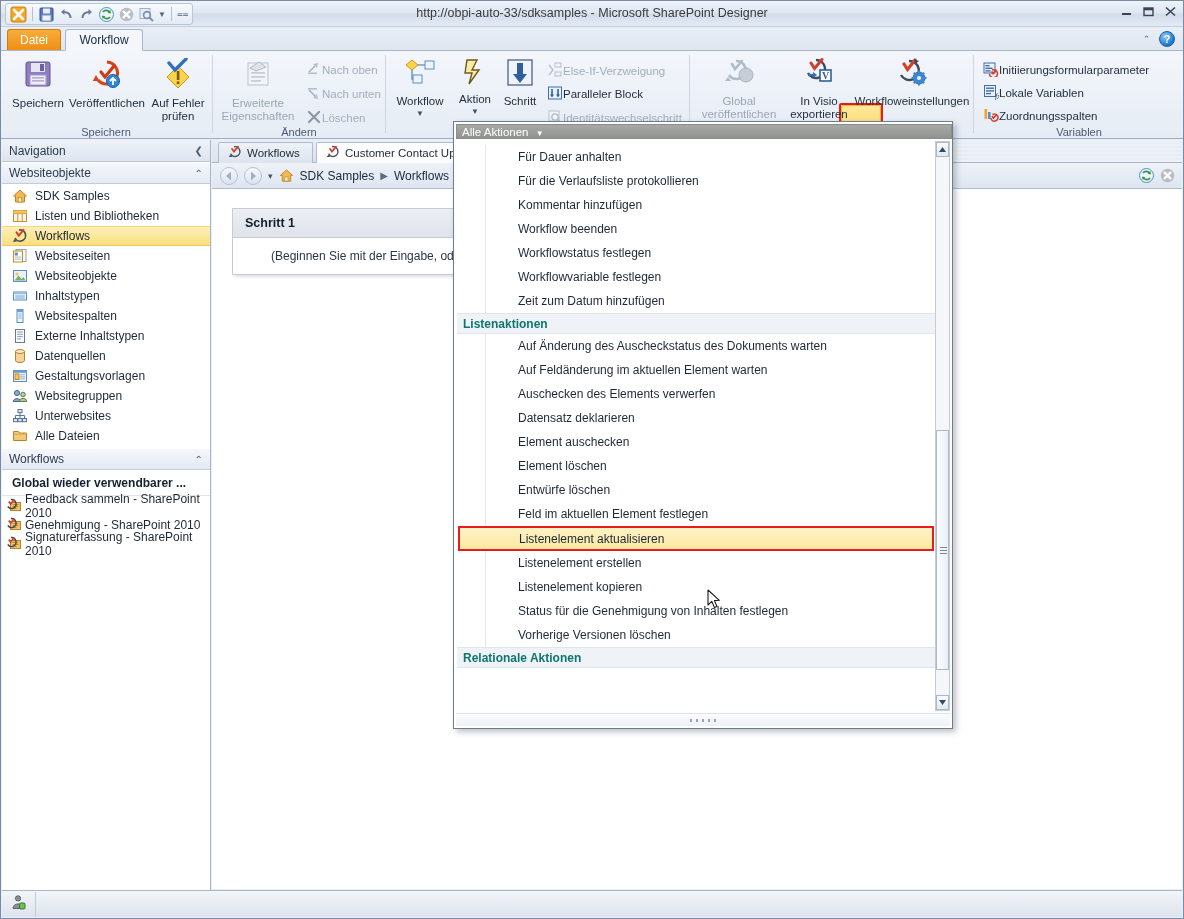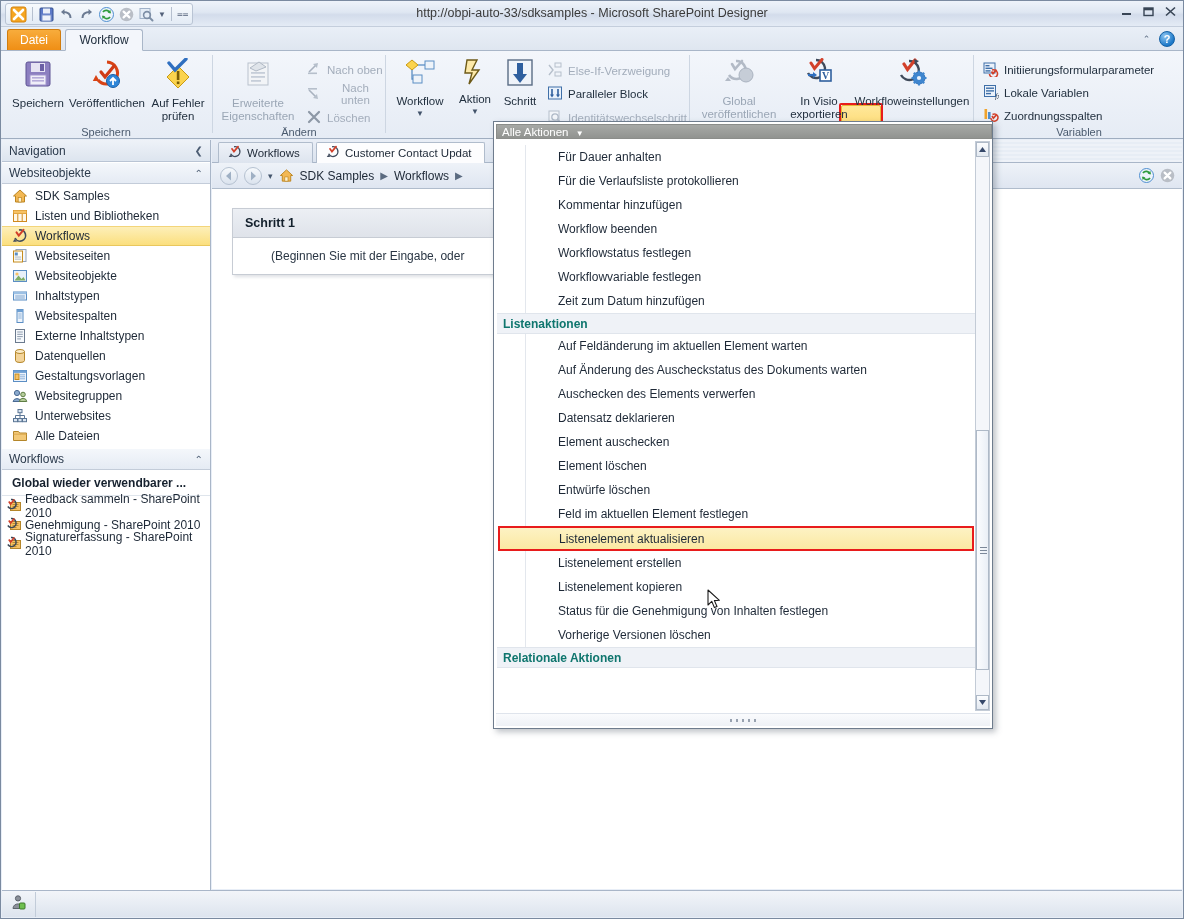--- a/index.html
+++ b/index.html
@@ -90,22 +90,22 @@
 
   .bigbtn {
     position: absolute; top: 3px; width: 70px; height: 70px;
     text-align: center; font-size: 11.5px; color: #22303f;
     line-height: 13px; padding-top: 2px;
   }
   .bigbtn .bicon { display:block; margin: 2px auto 4px; }
   .bigbtn.dis { color: #9aa6b5; }
 
   .smbtn {
-    position: absolute; height: 22px; display: flex; align-items: center; gap: 5px;
-    font-size: 11.5px; color: #22303f; padding-left: 2px; text-align: center;
+    position: absolute; height: 22px; display: flex; align-items: center; 
+    font-size: 11.5px; color: #22303f; padding-left: 2px;
   }
   .smbtn.dis { color: #a3adbb; }
 
   .aktion-hl {
     position: absolute; left: 452px; top: 52px; width: 44px; height: 74px;
     border: 2px solid #e81c1c; border-radius: 2px;
     pointer-events: none;
   }
   .aktion-bg {
     position: absolute; left: 454px; top: 54px; width: 40px; height: 70px;
@@ -227,21 +227,20 @@
     border-bottom: 1px solid #b0bccc;
   }
 
   
   .gallery {
     position: absolute; left: 452px; top: 120px; width: 500px; height: 608px;
     background: #ffffff;
     border: 1px solid #6e7c8d;
     box-shadow: 3px 3px 6px rgba(70,80,95,0.35);
     z-index: 40;
-    margin-left: 40px;
   }
   .gal-head {
     position: absolute; left: 2px; top: 2px; width: 496px; height: 15px;
     background: linear-gradient(to bottom,#a7a9a6,#919390);
     color: #ffffff; font-size: 11.5px; line-height: 15px; padding-left: 5px;
     border: 1px solid #8b8d8a;
   }
   .gal-body {
     position: absolute; left: 3px; top: 19px; width: 480px; bottom: 17px;
     overflow: hidden;
@@ -924,22 +923,22 @@
 
       <div class="gal-item">Für Dauer anhalten</div>
       <div class="gal-item">Für die Verlaufsliste protokollieren</div>
       <div class="gal-item">Kommentar hinzufügen</div>
       <div class="gal-item">Workflow beenden</div>
       <div class="gal-item">Workflowstatus festlegen</div>
       <div class="gal-item">Workflowvariable festlegen</div>
       <div class="gal-item">Zeit zum Datum hinzufügen</div>
 
       <div class="gal-section">Listenaktionen</div>
+      <div class="gal-item">Auf Änderung des Auscheckstatus des Dokuments warten</div>
       <div class="gal-item">Auf Feldänderung im aktuellen Element warten</div>
-      <div class="gal-item">Auf Änderung des Auscheckstatus des Dokuments warten</div>
       <div class="gal-item">Auschecken des Elements verwerfen</div>
       <div class="gal-item">Datensatz deklarieren</div>
       <div class="gal-item">Element auschecken</div>
       <div class="gal-item">Element löschen</div>
       <div class="gal-item">Entwürfe löschen</div>
       <div class="gal-item">Feld im aktuellen Element festlegen</div>
       <div class="gal-item hl">Listenelement aktualisieren</div>
       <div class="gal-item">Listenelement erstellen</div>
       <div class="gal-item">Listenelement kopieren</div>
       <div class="gal-item">Status für die Genehmigung von Inhalten festlegen</div>

